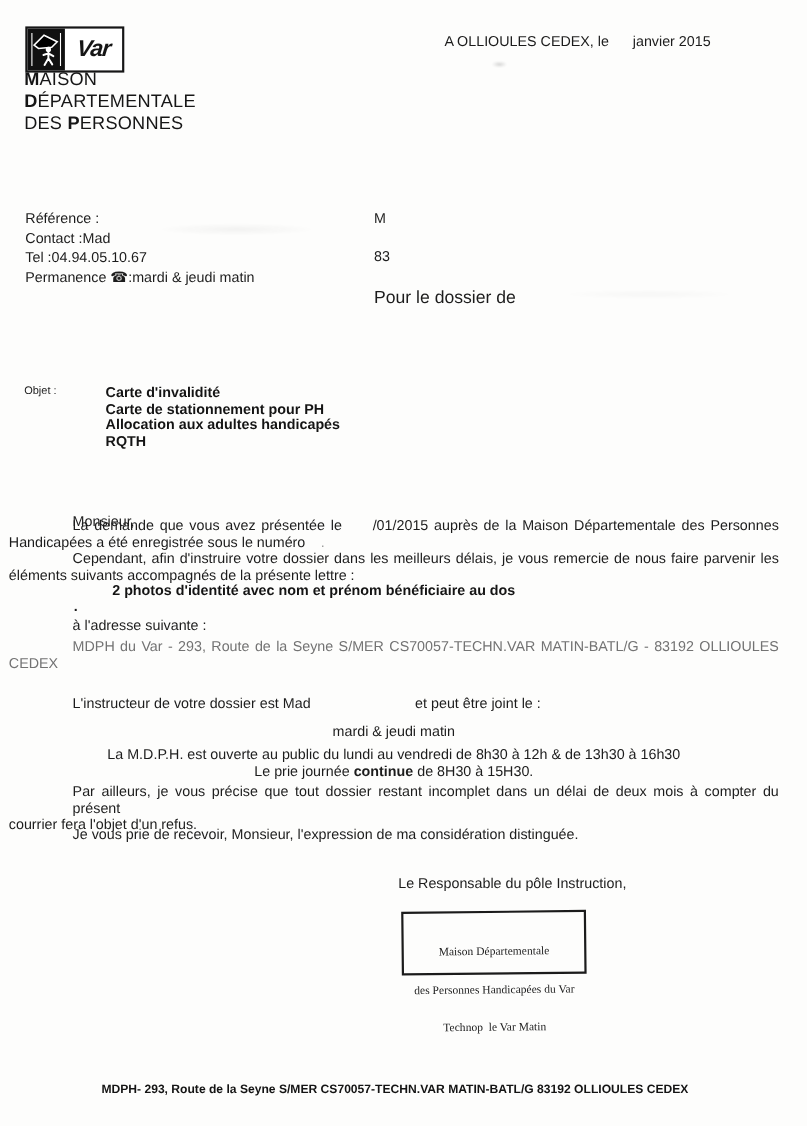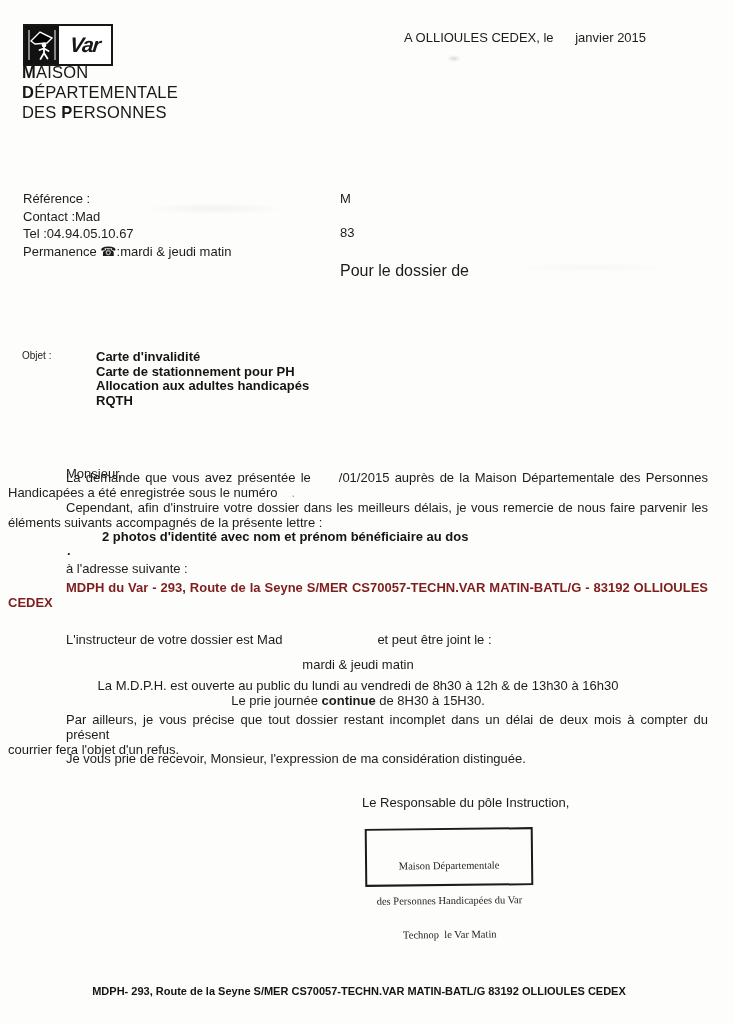--- a/index.html
+++ b/index.html
@@ -49,21 +49,21 @@
   .jline{text-align:justify;text-align-last:justify;}
   .indent{padding-left:58px;box-sizing:border-box;}
   .gap{display:inline-block;}
   .g28{width:28px;} .g95{width:95px;} .g14{width:14px;}
   .salutation{left:66px;top:450px;margin-top:16px;}
   .p1{top:470px;}
   .p2{top:500px;}
   .req-item{left:66px;top:529px;font-weight:700;color:#141414;margin-left:36px;}
   .lone-dot{left:67px;top:543px;font-weight:700;}
   .addr-intro{left:66px;top:561px;}
-  .address{top:580px;font-weight:700;color:#7f1d1d;}
+  .address{top:580px;font-weight:400;color:#737373;}
   .instructor{left:66px;top:632px;}
   .centered{left:8px;width:700px;text-align:center;}
   .sched{top:657px;}
   .hours1{top:678px;}
   .hours2{top:693px;}
   .hours2 .b{font-weight:700;}
   .p3{top:712px;}
   .p4{left:66px;top:751px;}
   .sig-title{left:362px;top:795px;font-size:13px;text-align:right;}
   .faint{opacity:.45;}

